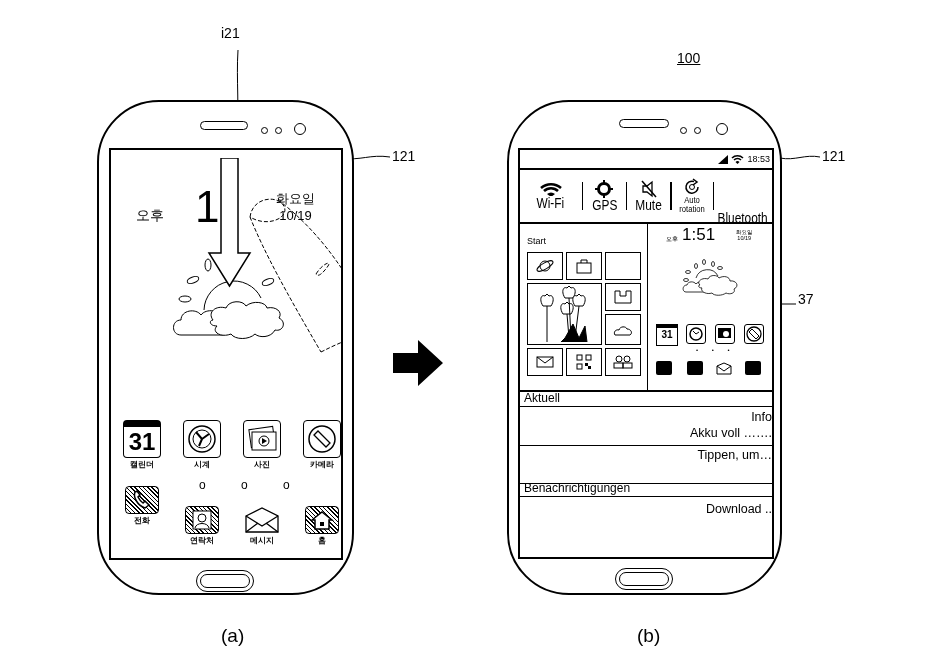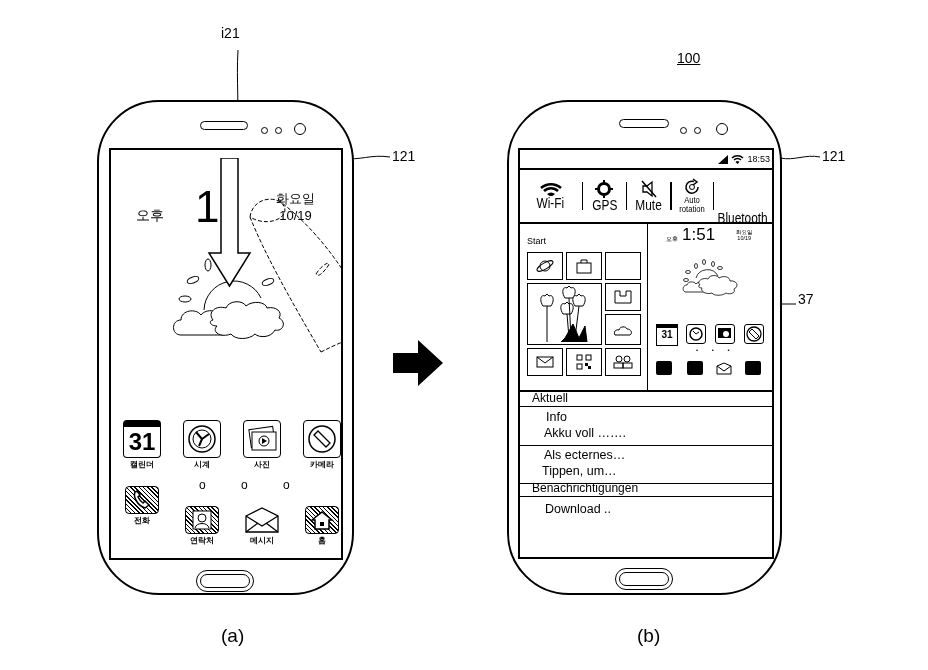--- a/index.html
+++ b/index.html
@@ -23,22 +23,22 @@
   .pager { position:absolute; font-size:12px; letter-spacing:16px; }
   
   .statusbar { position:absolute; left:0; right:0; top:0; height:18px; border-bottom:2px solid #000; font-size:9px; display:flex; justify-content:flex-end; align-items:center; padding-right:2px; gap:3px; }
   .qs { position:absolute; left:0; right:0; top:20px; height:52px; border-bottom:2px solid #000; display:flex; align-items:center; }
   .qs-item { display:flex; flex-direction:column; align-items:center; justify-content:center; height:100%; }
   .qs-lbl { font-size:14px; line-height:15px; transform:scaleX(0.85); }
   .qs-lbl.small { font-size:9px; line-height:9px; text-align:center; }
   .qs-sep { width:1.5px; height:28px; background:#000; }
   .preview { position:absolute; left:0; right:0; top:74px; height:166px; border-bottom:2.5px solid #000; }
   .tile { position:absolute; border:1.3px solid #000; box-sizing:border-box; display:flex; align-items:center; justify-content:center; }
-  .notif-head { position:absolute; left:0; right:0; height:15px; border-bottom:1.5px solid #000; font-size:12px; line-height:14px; padding-left:12px; }
-  .notif-item { position:absolute; left:0; right:0; border-bottom:1.5px solid #000; font-size:12.5px; line-height:16px; }
+  .notif-head { position:absolute; left:0; right:0; height:15px; border-bottom:1.5px solid #000; font-size:12px; line-height:14px; padding-left:4px; }
+  .notif-item { position:absolute; left:0; right:0; border-bottom:1.5px solid #000; font-size:12.5px; line-height:16px;text-align:right; }
 </style>
 </head>
 <body>
 
 <div class="ref" style="left:221px; top:25px;">i21</div>
 <div class="ref" style="left:677px; top:50px; text-decoration:underline;">100</div>
 <div class="ref" style="left:392px; top:148px;">121</div>
 <div class="ref" style="left:822px; top:148px;">121</div>
 <div class="ref" style="left:798px; top:291px;">37</div>
 
@@ -342,21 +342,20 @@
       <div class="abs" style="left:97px; top:137px; width:16px; height:14px; background:#000; border-radius:2px;"></div>
     </div>
   </div>
 
   <div class="notif-head" style="top:241px;">Aktuell</div>
   <div class="notif-item" style="top:257px; height:36px; padding-left:24px; padding-top:2px;">
     <div style="padding-left:2px;">Info</div>
     <div>Akku voll …….</div>
   </div>
   <div class="notif-item" style="top:295px; height:36px; padding-left:24px; padding-top:2px;">
-    <div>Als ecternes…</div>
     <div style="margin-left:-2px;">Tippen, um…</div>
   </div>
   <div class="notif-head" style="top:331px;">Benachrichtigungen</div>
   <div class="notif-item" style="top:347px; height:60px; padding-left:25px; padding-top:4px; border-bottom:none;">
     <div>Download ..</div>
   </div>
 </div>
 
 <div class="homebtn" style="left:615px; top:568px;"></div>
 

